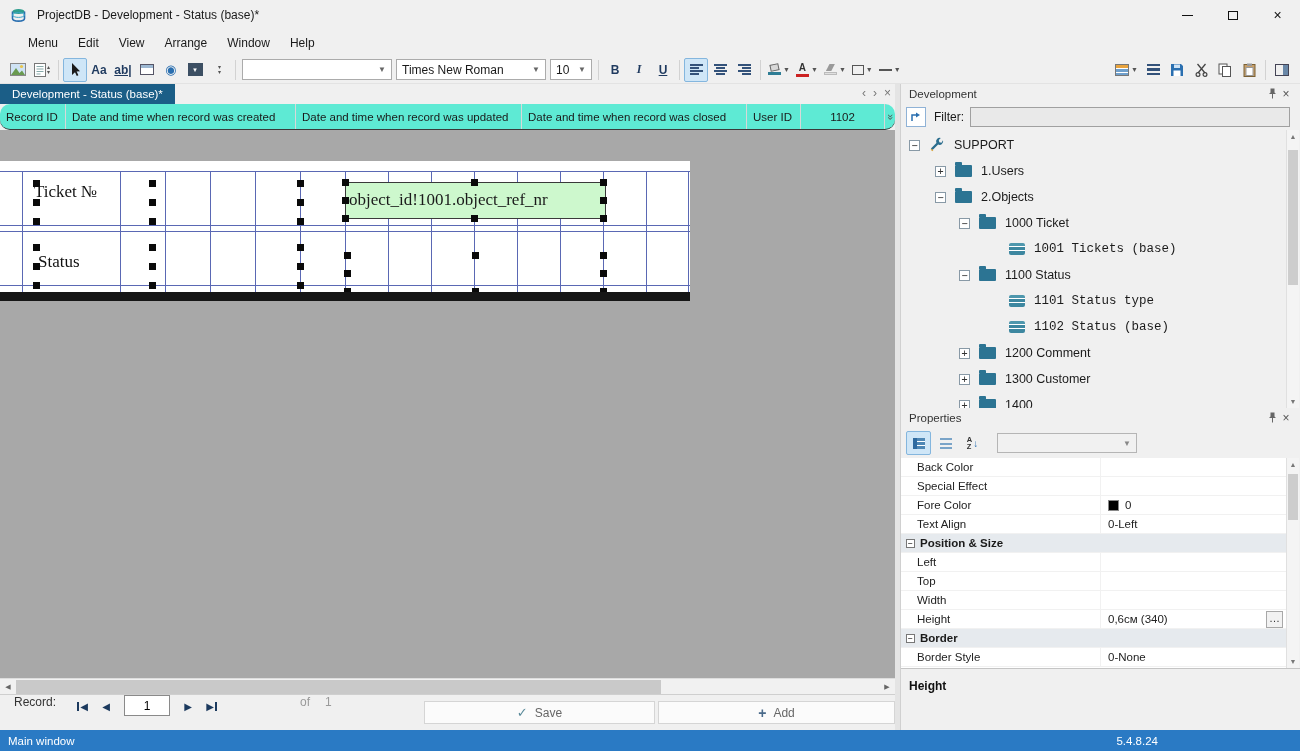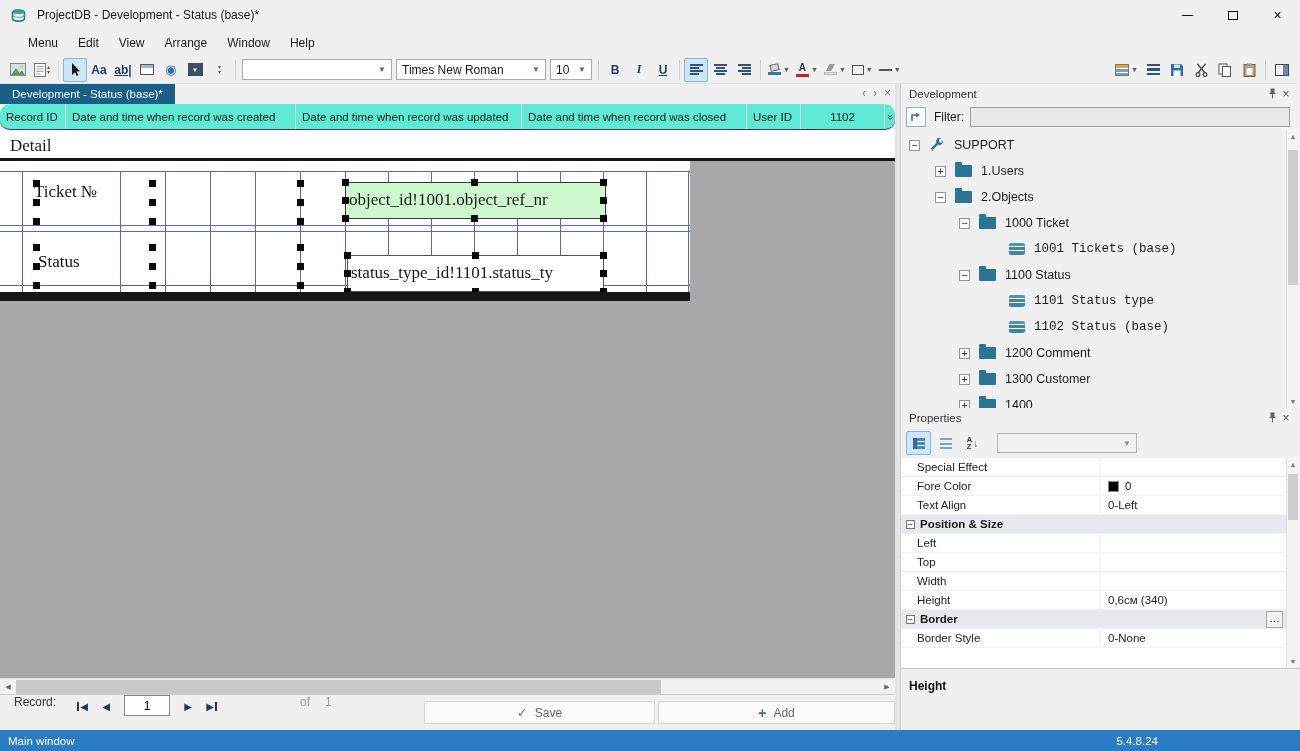--- a/index.html
+++ b/index.html
@@ -372,30 +372,26 @@
     <span class="fh c2">Date and time when record was updated</span>
     <span class="fh c3">Date and time when record was closed</span>
     <span class="fh c4">User ID</span>
     <span class="fh c5">1102</span>
     <span class="fh fh-more">
         <span class="chev90">»</span>
       </span>
   </div>
 
   <div class="design">
-    <div class="band">
-        <span>Detail</span>
-      </div>
     <div class="formbg">
       <div class="vlines"></div>
       <div class="hlines"></div>
       <span class="dlabel lbl-ticket">Ticket №</span>
       <span class="dlabel lbl-status">Status</span>
       <div class="dfield fld-ticket">object_id!1001.object_ref_nr</div>
-      <div class="dfield fld-status">status_type_id!1101.status_ty</div>
       <div class="handles"></div>
       <div class="blackbar"></div>
     </div>
   </div>
 
   <div class="hscroll">
     <span class="hs-ar" style="left:0;">◀</span>
     <span class="hs-thumb"></span>
     <span class="hs-ar" style="right:0;">▶</span>
   </div>
@@ -539,20 +535,26 @@
         </span>
         <span class="dnar">↓</span>
       </span>
     <div class="pcombo">
         <span class="car">▼</span>
       </div>
   </div>
 
   <div class="pgrid">
     <div class="prow">
+      <span class="pl">Back Color</span>
+      <span class="pv">
+          <span></span>
+        </span>
+    </div>
+    <div class="prow">
       <span class="pl">Special Effect</span>
       <span class="pv">
           <span></span>
         </span>
     </div>
     <div class="prow">
       <span class="pl">Fore Color</span>
       <span class="pv">
           <span class="sw"></span>
           <span>0</span>

